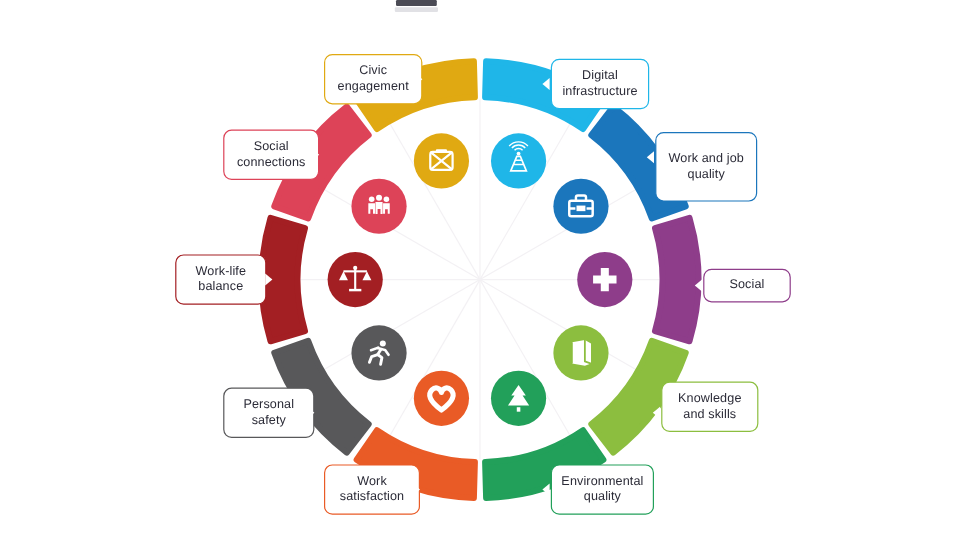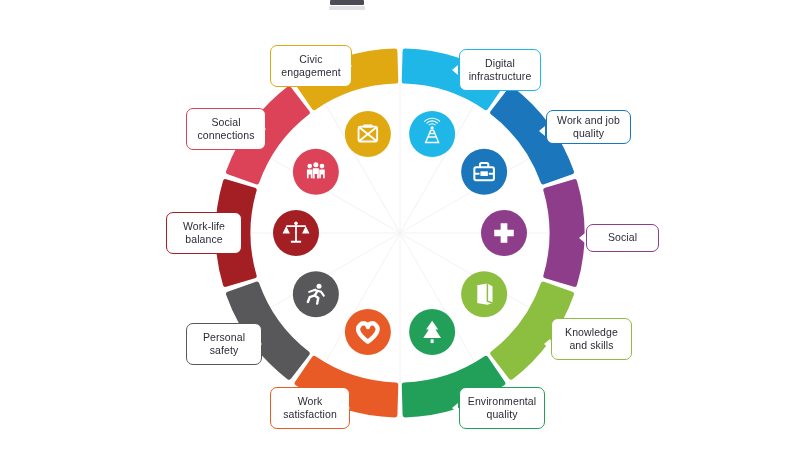--- a/index.html
+++ b/index.html
@@ -189,21 +189,21 @@
         </g>
       </g>
   </svg>
 
   <div id="labels">
       <div class="label-box" style="left: 459px; top: 49px; width: 82px; height: 42px; border-color: rgb(31, 182, 232); justify-content: center;">
         <span class="txt">Digital
 infrastructure</span>
       </div>
       <div class="ptr left" style="left: 452px; top: 65px;"></div>
-      <div class="label-box" style="left: 546px; top: 110px; width: 85px; height: 34px; border-color: rgb(27, 118, 188);">
+      <div class="label-box" style="left: 546px; top: 110px; width: 85px; height: 58px; border-color: rgb(27, 118, 188);">
         <span class="txt">Work and job
 quality</span>
       </div>
       <div class="ptr left" style="left: 539px; top: 126px;"></div>
       <div class="label-box" style="left: 586px; top: 224px; width: 73px; height: 28px; border-color: rgb(142, 61, 138);">
         <span class="txt">Social</span>
       </div>
       <div class="ptr left" style="left: 579px; top: 233px;"></div>
       <div class="label-box" style="left: 551px; top: 318px; width: 81px; height: 42px; border-color: rgb(140, 190, 63);">
         <span class="txt">Knowledge
@@ -218,21 +218,21 @@
       <div class="label-box" style="left: 270px; top: 387px; width: 80px; height: 42px; border-color: rgb(233, 91, 38);">
         <span class="txt">Work
 satisfaction</span>
       </div>
       <div class="ptr right" style="left: 344px; top: 403px;"></div>
       <div class="label-box" style="left: 186px; top: 323px; width: 76px; height: 42px; border-color: rgb(88, 88, 90);">
         <span class="txt">Personal
 safety</span>
       </div>
       <div class="ptr right" style="left: 256px; top: 339px;"></div>
-      <div class="label-box" style="left: 166px; top: 212px; width: 76px; height: 42px; border-color: rgb(163, 31, 35);">
+      <div class="label-box" style="left: 146px; top: 212px; width: 76px; height: 42px; border-color: rgb(163, 31, 35);">
         <span class="txt">Work-life
 balance</span>
       </div>
       <div class="ptr right" style="left: 221px; top: 228px;"></div>
       <div class="label-box" style="left: 186px; top: 108px; width: 80px; height: 42px; border-color: rgb(221, 67, 88);">
         <span class="txt">Social
 connections</span>
       </div>
       <div class="ptr right" style="left: 260px; top: 124px;"></div>
       <div class="label-box" style="left: 270px; top: 45px; width: 82px; height: 42px; border-color: rgb(224, 169, 18);">

